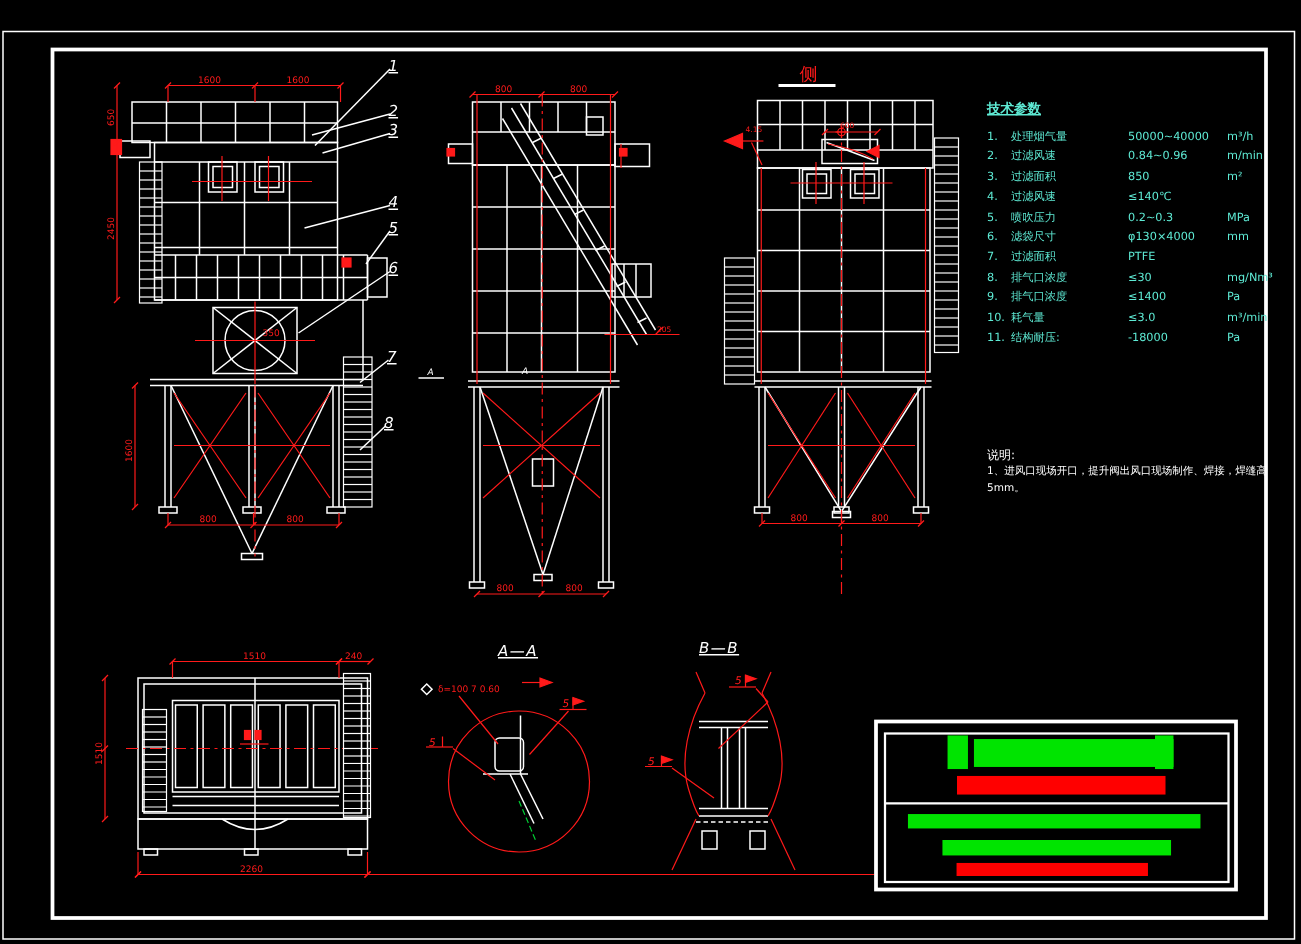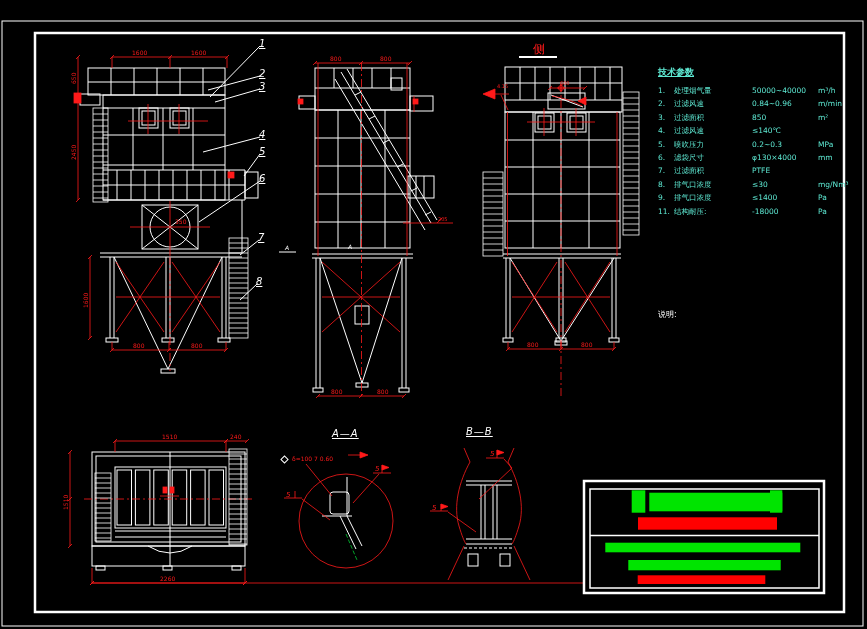--- a/index.html
+++ b/index.html
@@ -14,21 +14,21 @@
   .weld{fill:#ff1a1a;font-size:7px;font-style:italic;}
   .amark{fill:#fff;font-size:6px;font-style:italic;}
   .vtitle{fill:#ff1a1a;font-size:12px;}
   #tech-params{position:absolute;left:658px;top:66px;width:200px;color:#5eead4;}
   #tech-params .tp-title{font-size:9px;font-weight:bold;text-decoration:underline;margin-bottom:5px;}
   .tp-row{display:flex;font-size:7.5px;line-height:13.4px;white-space:nowrap;}
   .tp-no{width:16px;}
   .tp-name{width:78px;}
   .tp-val{width:66px;}
   .tp-unit{width:40px;}
-  #notes{position:absolute;left:658px;top:309px;width:200px;color:#fff;font-size:7px;line-height:11px;}
+  #notes{position:absolute;left:658px;top:298px;width:200px;color:#fff;font-size:7px;line-height:11px;}
   #notes .nt-title{font-size:8px;}
 </style>
 </head>
 <body>
 
 <div id="stage">
 <svg width="867" height="629" viewBox="0 0 867 629">
 
   <g>
     <rect x="2" y="21" width="861" height="605" fill="none" stroke="#fff" stroke-width="1"></rect>
@@ -580,26 +580,33 @@
           <span class="tp-val">≤30</span>
           <span class="tp-unit">mg/Nm³</span>
         </div>
         <div class="tp-row">
           <span class="tp-no">9.</span>
           <span class="tp-name">排气口浓度</span>
           <span class="tp-val">≤1400</span>
           <span class="tp-unit">Pa</span>
         </div>
         <div class="tp-row">
+          <span class="tp-no">10.</span>
+          <span class="tp-name">耗气量</span>
+          <span class="tp-val">≤3.0</span>
+          <span class="tp-unit">m³/min</span>
+        </div>
+        <div class="tp-row">
           <span class="tp-no">11.</span>
           <span class="tp-name">结构耐压:</span>
           <span class="tp-val">-18000</span>
           <span class="tp-unit">Pa</span>
         </div>
       </div>
 </div>
 
 <div id="notes">
   <div class="nt-title">说明:</div>
   <div id="nt-lines">
+        <div>1、进风口现场开口，提升阀出风口现场制作、焊接，焊缝高5mm。</div>
       </div>
 </div>
 </div>
 
 </body></html>

